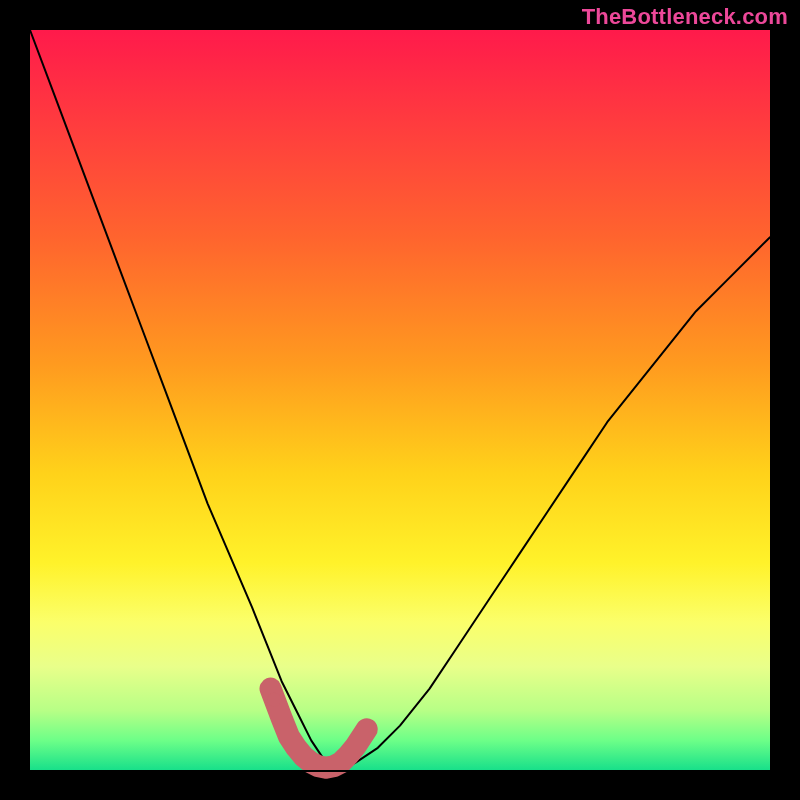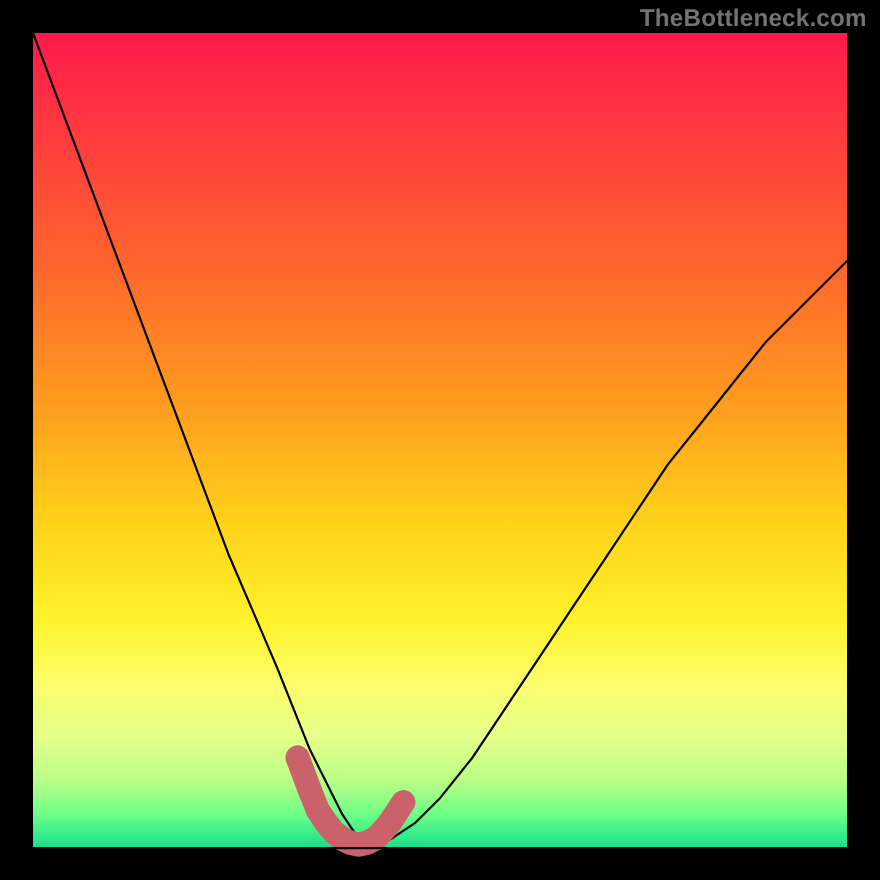--- a/index.html
+++ b/index.html
@@ -13,21 +13,21 @@
   }
   .stage {
     position: relative;
     width: 800px;
     height: 800px;
   }
   .watermark {
     position: absolute;
     top: 4px;
     right: 12px;
-    color: #737373;
+    color: #ec4899;
     font-size: 22px;
     font-weight: 600;
     letter-spacing: 0.2px;
     z-index: 10;
     user-select: none;
   }
   svg {
     position: absolute;
     top: 0;
     left: 0;

